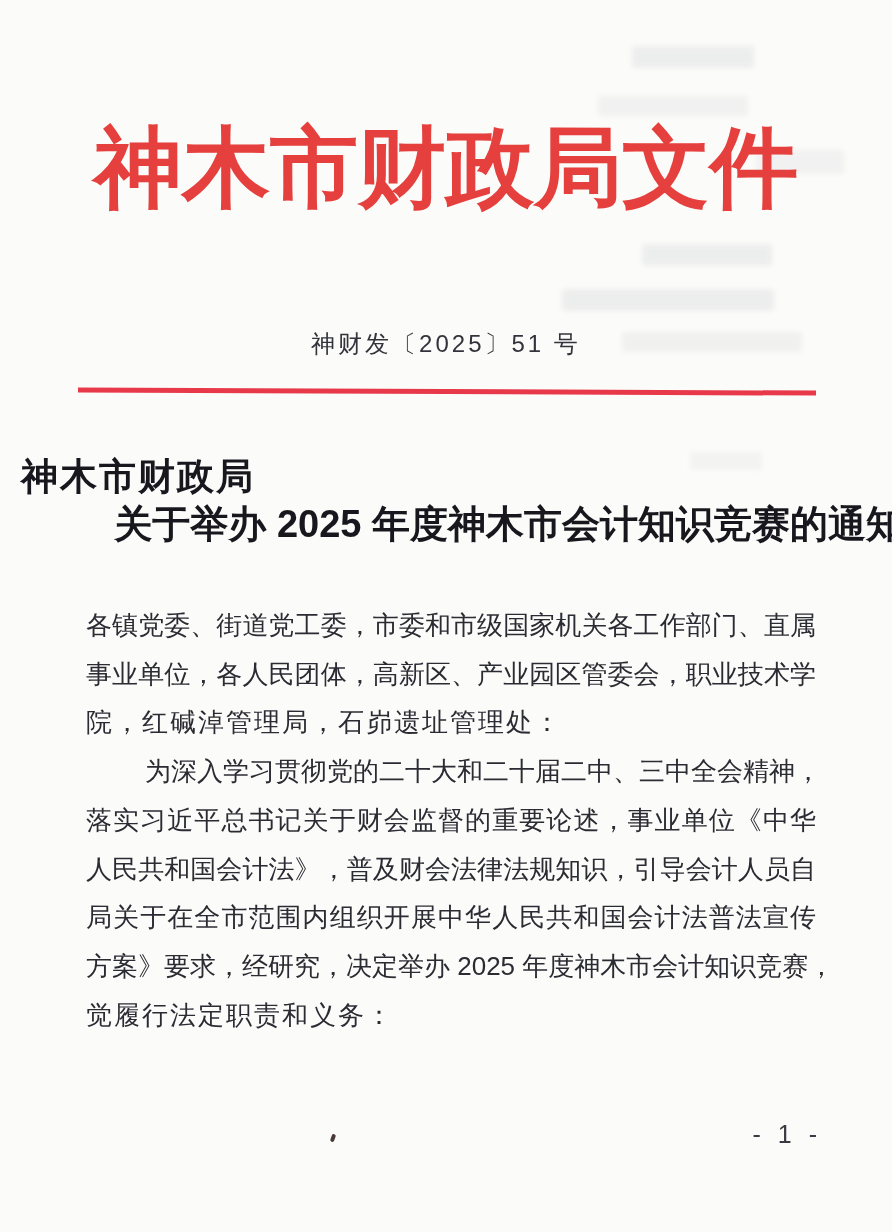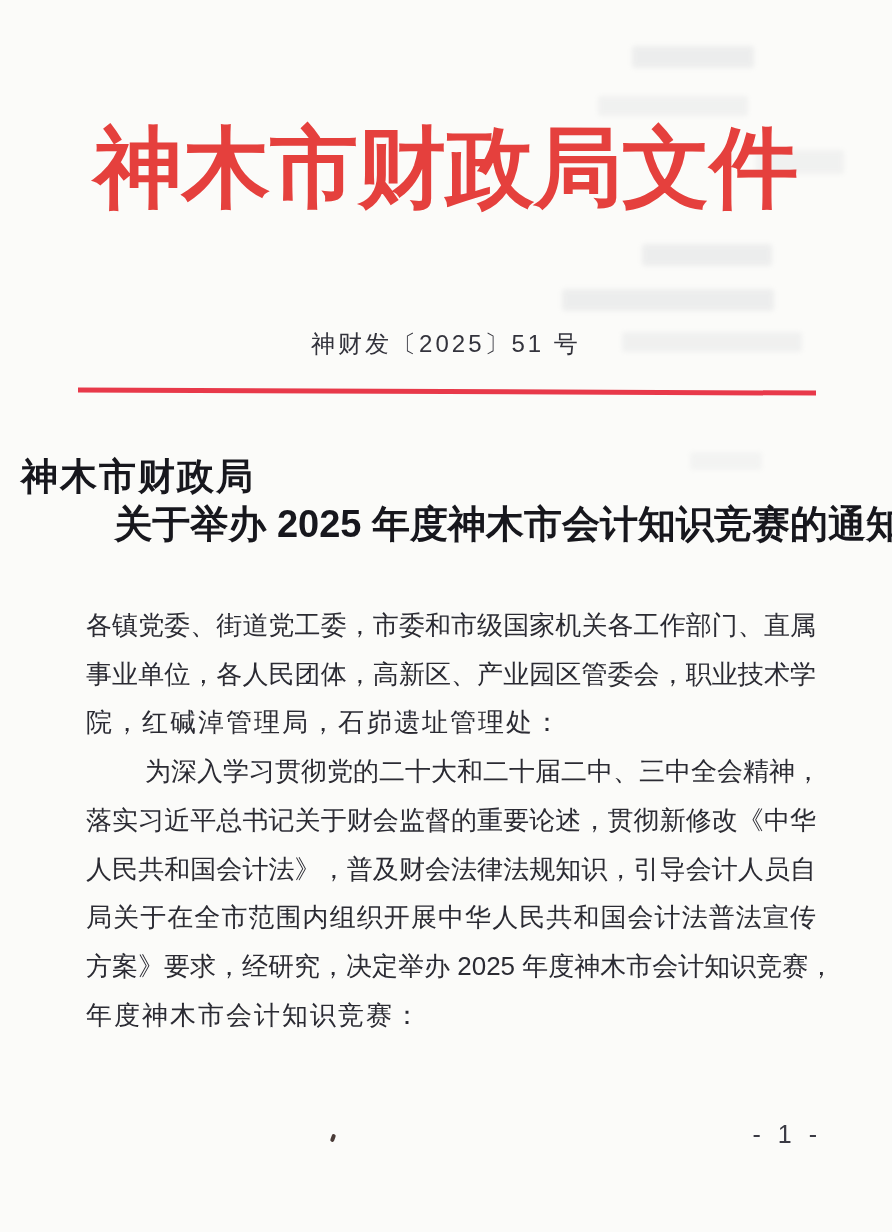--- a/index.html
+++ b/index.html
@@ -161,24 +161,24 @@
   <div class="red-rule" style="background: rgb(232, 57, 74);"></div>
 
   <div class="doc-title-1">神木市财政局</div>
   <div class="doc-title-2">关于举办 2025 年度神木市会计知识竞赛的通知</div>
 
   <div class="body-block">
     <div class="line">各镇党委、街道党工委，市委和市级国家机关各工作部门、直属</div>
     <div class="line">事业单位，各人民团体，高新区、产业园区管委会，职业技术学</div>
     <div class="line last">院，红碱淖管理局，石峁遗址管理处：</div>
     <div class="line indent">为深入学习贯彻党的二十大和二十届二中、三中全会精神，</div>
-    <div class="line">落实习近平总书记关于财会监督的重要论述，贯彻新修改《中华</div>
+    <div class="line">落实习近平总书记关于财会监督的重要论述，事业单位《中华</div>
     <div class="line">人民共和国会计法》，普及财会法律法规知识，引导会计人员自</div>
     <div class="line">局关于在全市范围内组织开展中华人民共和国会计法普法宣传</div>
     <div class="line">方案》要求，经研究，决定举办 2025 年度神木市会计知识竞赛，</div>
-    <div class="line last">年度神木市会计知识竞赛：</div>
+    <div class="line last">觉履行法定职责和义务：</div>
   </div>
 
   <div class="speck"></div>
 
   <div class="page-number">- 1 -</div>
 
 </div>
 
 </body></html>

